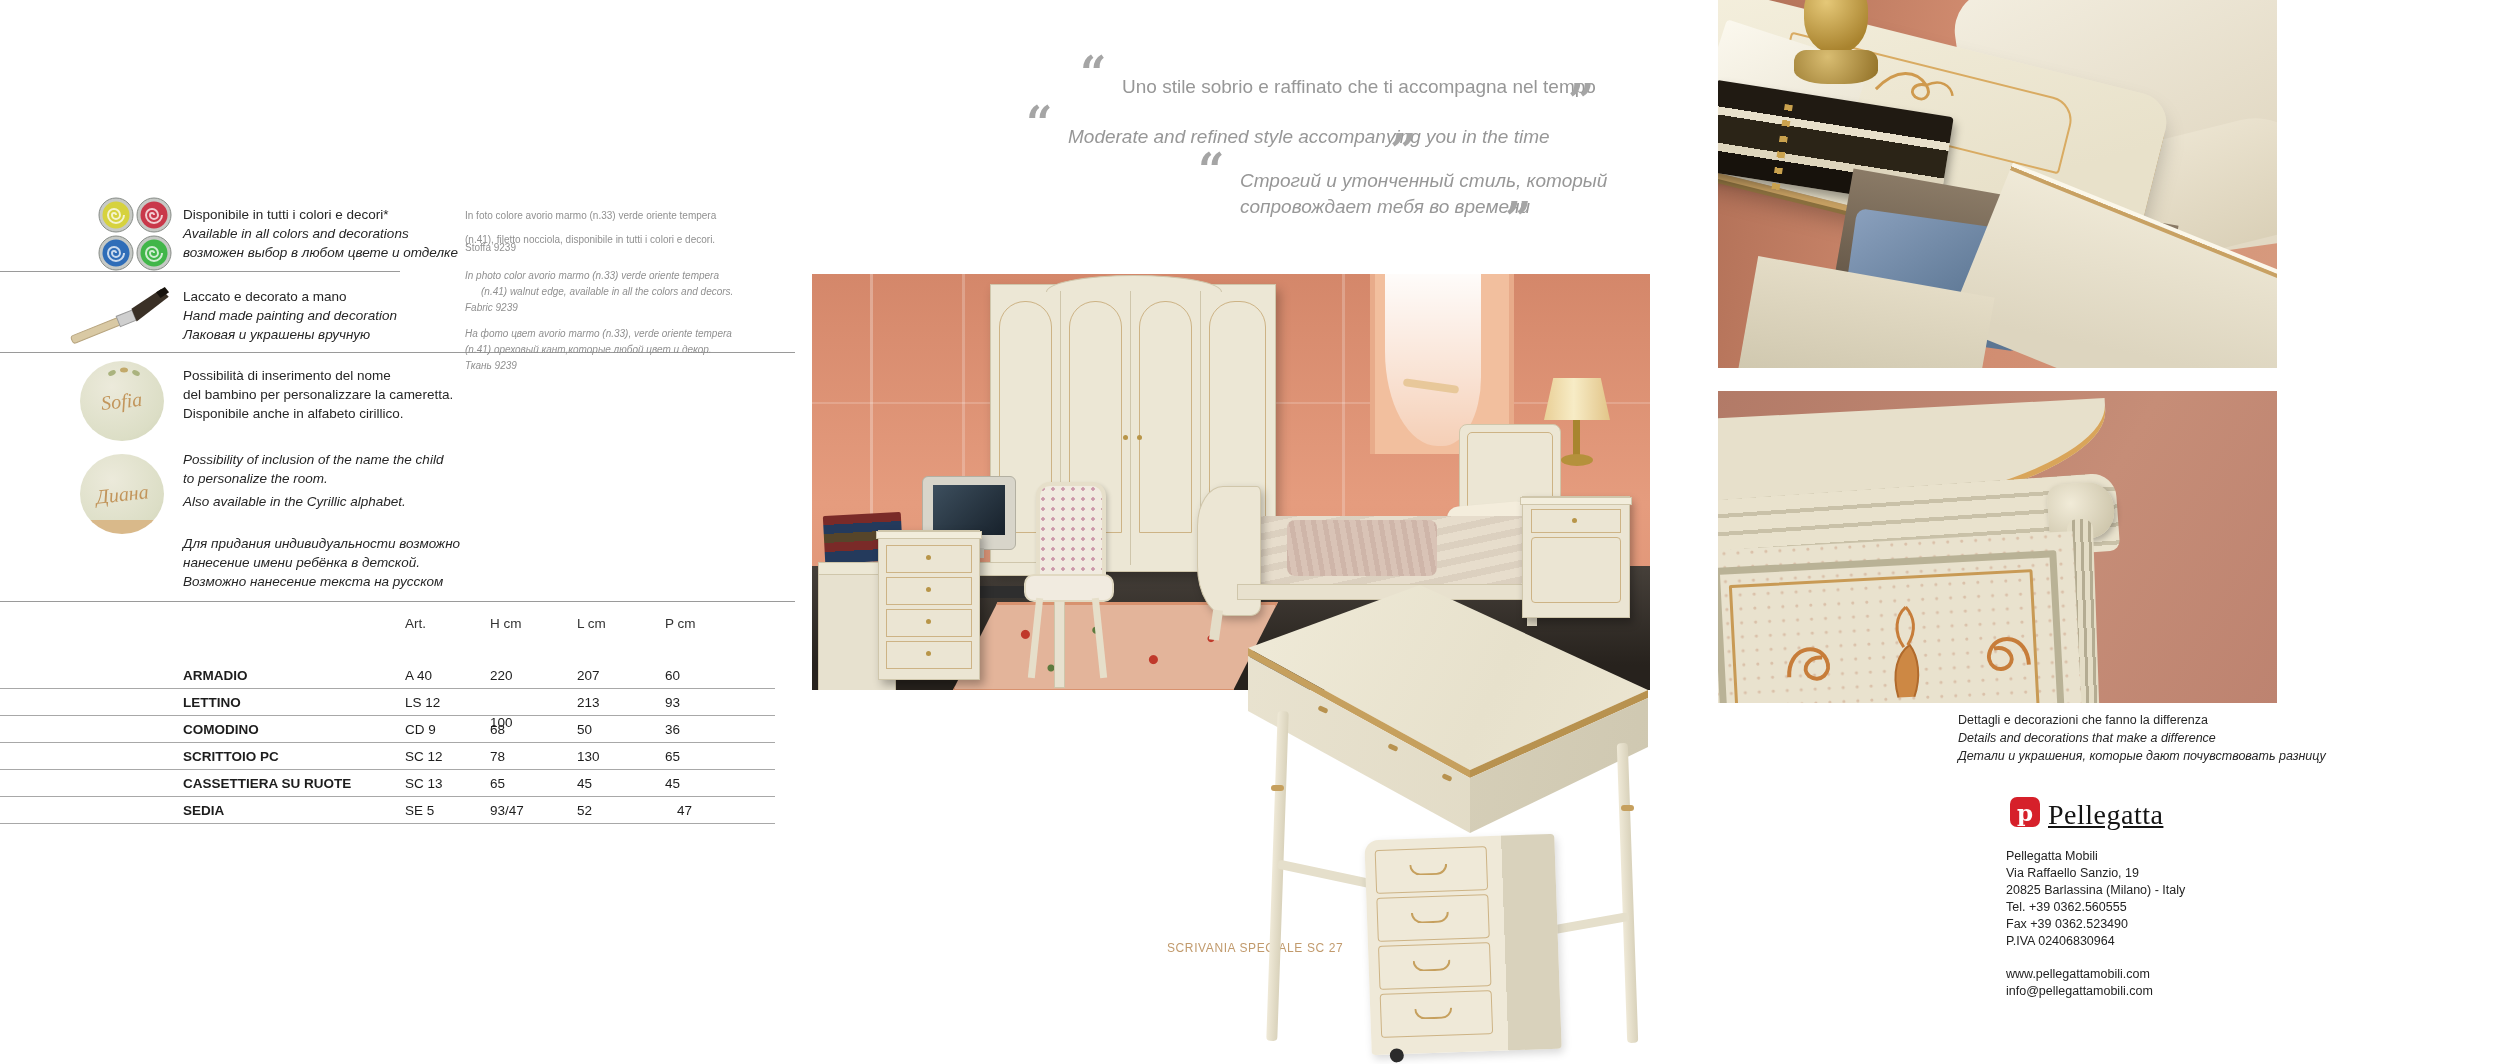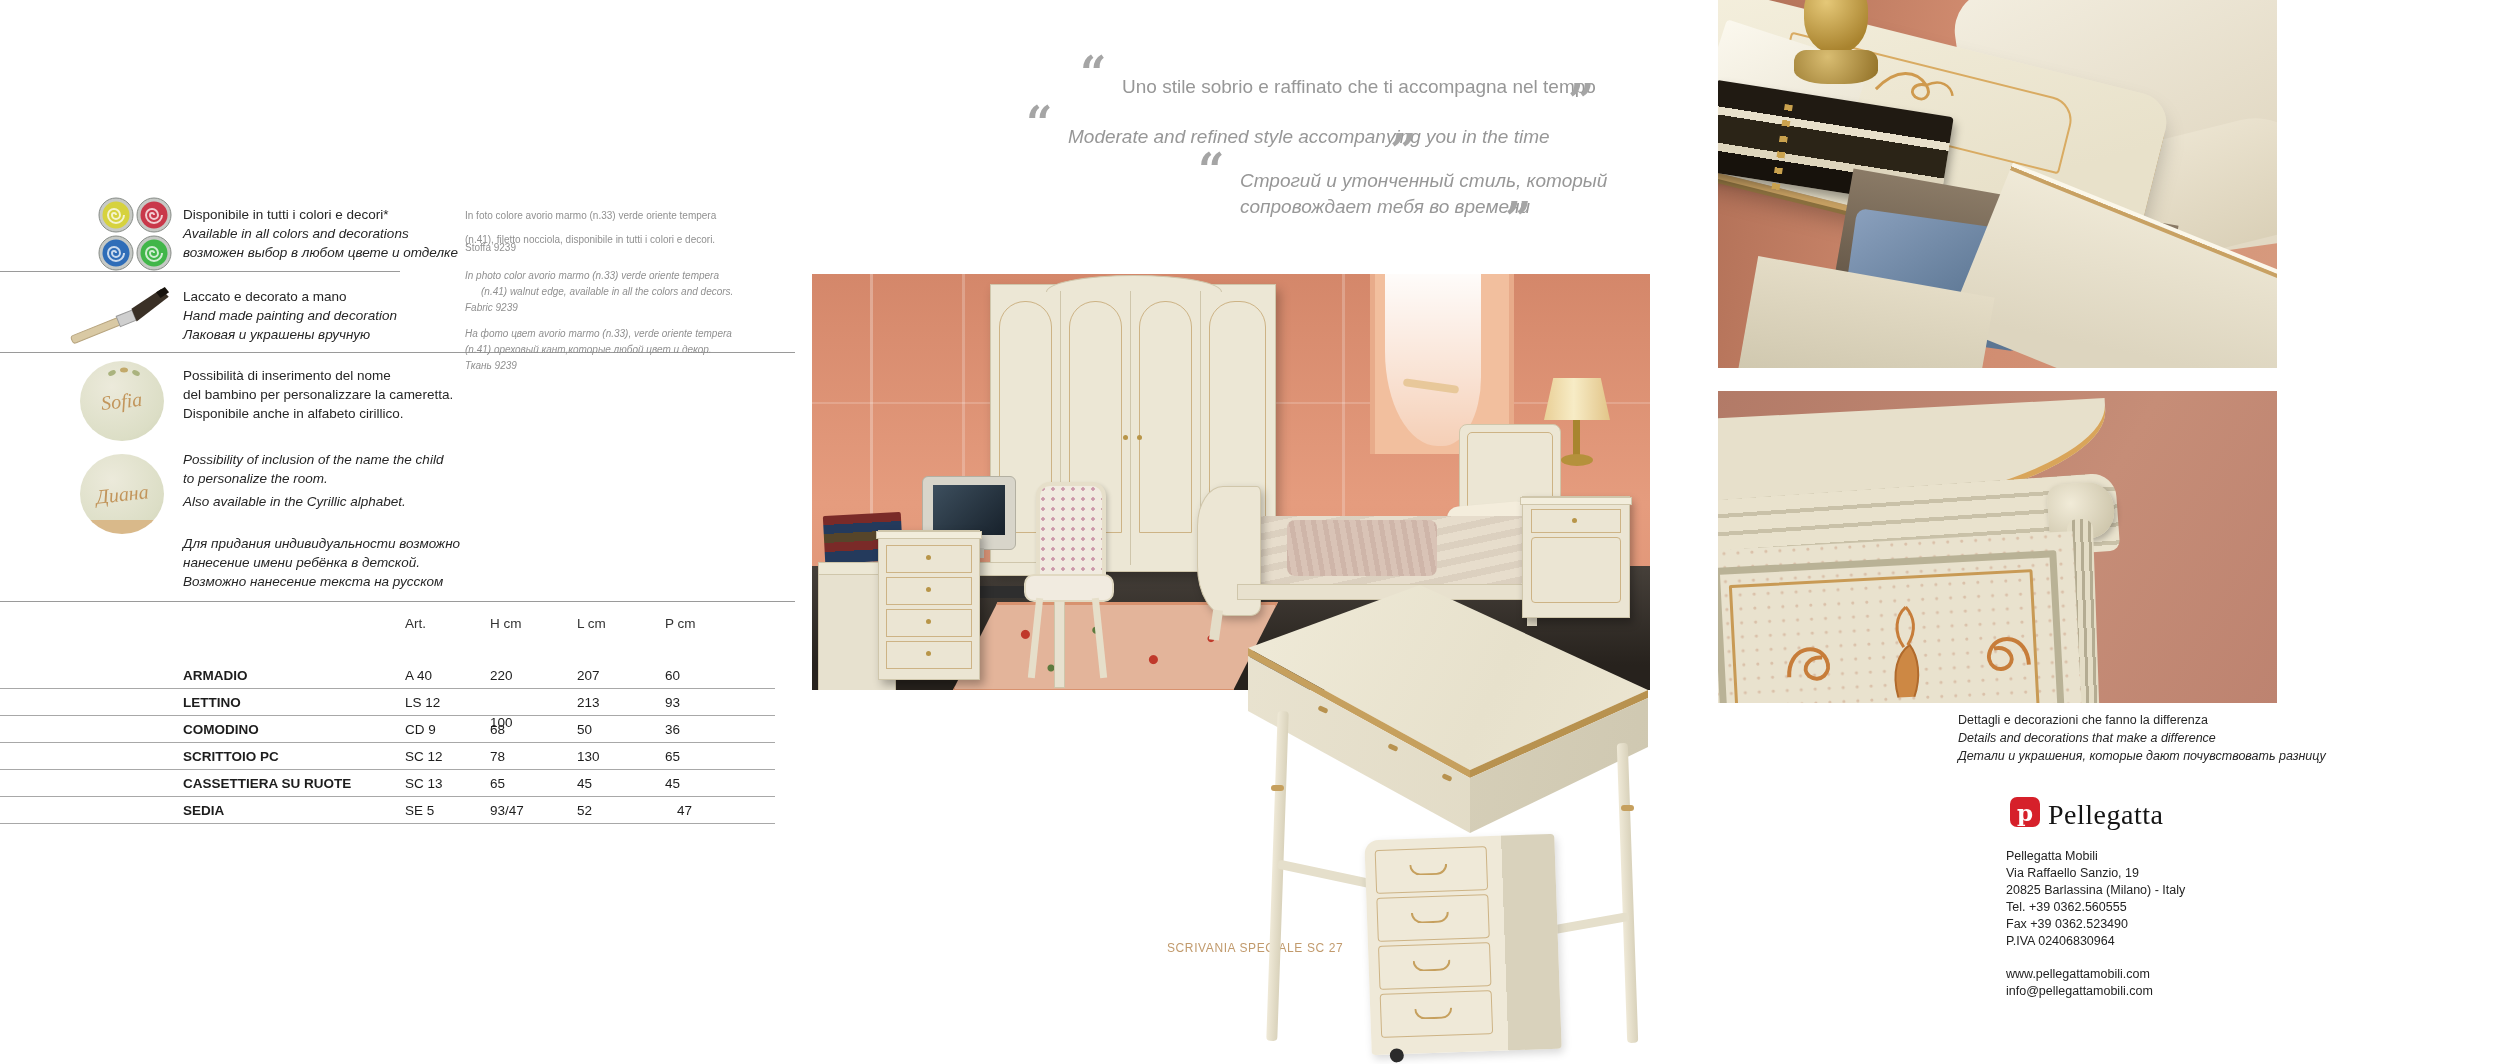--- a/index.html
+++ b/index.html
@@ -395,21 +395,21 @@
     </svg>
   </div>
 
   <div class="dcap" style="left:1958px;top:711px;">Dettagli e decorazioni che fanno la differenza</div>
   <div class="dcap ti" style="left:1958px;top:729px;">Details and decorations that make a difference</div>
   <div class="dcap ti" style="left:1958px;top:747px;">Детали и украшения, которые дают почувствовать разницу</div>
 
   <div class="logo-mark" style="left:2010px;top:797px;">
     <span class="logo-p">p</span>
   </div>
-  <div class="logo-word" style="left:2048px;top:799px;">Pellegatta</div>
+  <div class="logo-word" style="left:2048px;top:799px;text-decoration:underline;">Pellegatta</div>
 
   <div class="addr" style="left:2006px;top:848px;">Pellegatta Mobili</div>
   <div class="addr" style="left:2006px;top:865px;">Via Raffaello Sanzio, 19</div>
   <div class="addr" style="left:2006px;top:882px;">20825 Barlassina (Milano) - Italy</div>
   <div class="addr" style="left:2006px;top:899px;">Tel. +39 0362.560555</div>
   <div class="addr" style="left:2006px;top:916px;">Fax +39 0362.523490</div>
   <div class="addr" style="left:2006px;top:933px;">P.IVA 02406830964</div>
 
   <div class="addr" style="left:2006px;top:966px;">www.pellegattamobili.com</div>
   <div class="addr" style="left:2006px;top:983px;">info@pellegattamobili.com</div>

